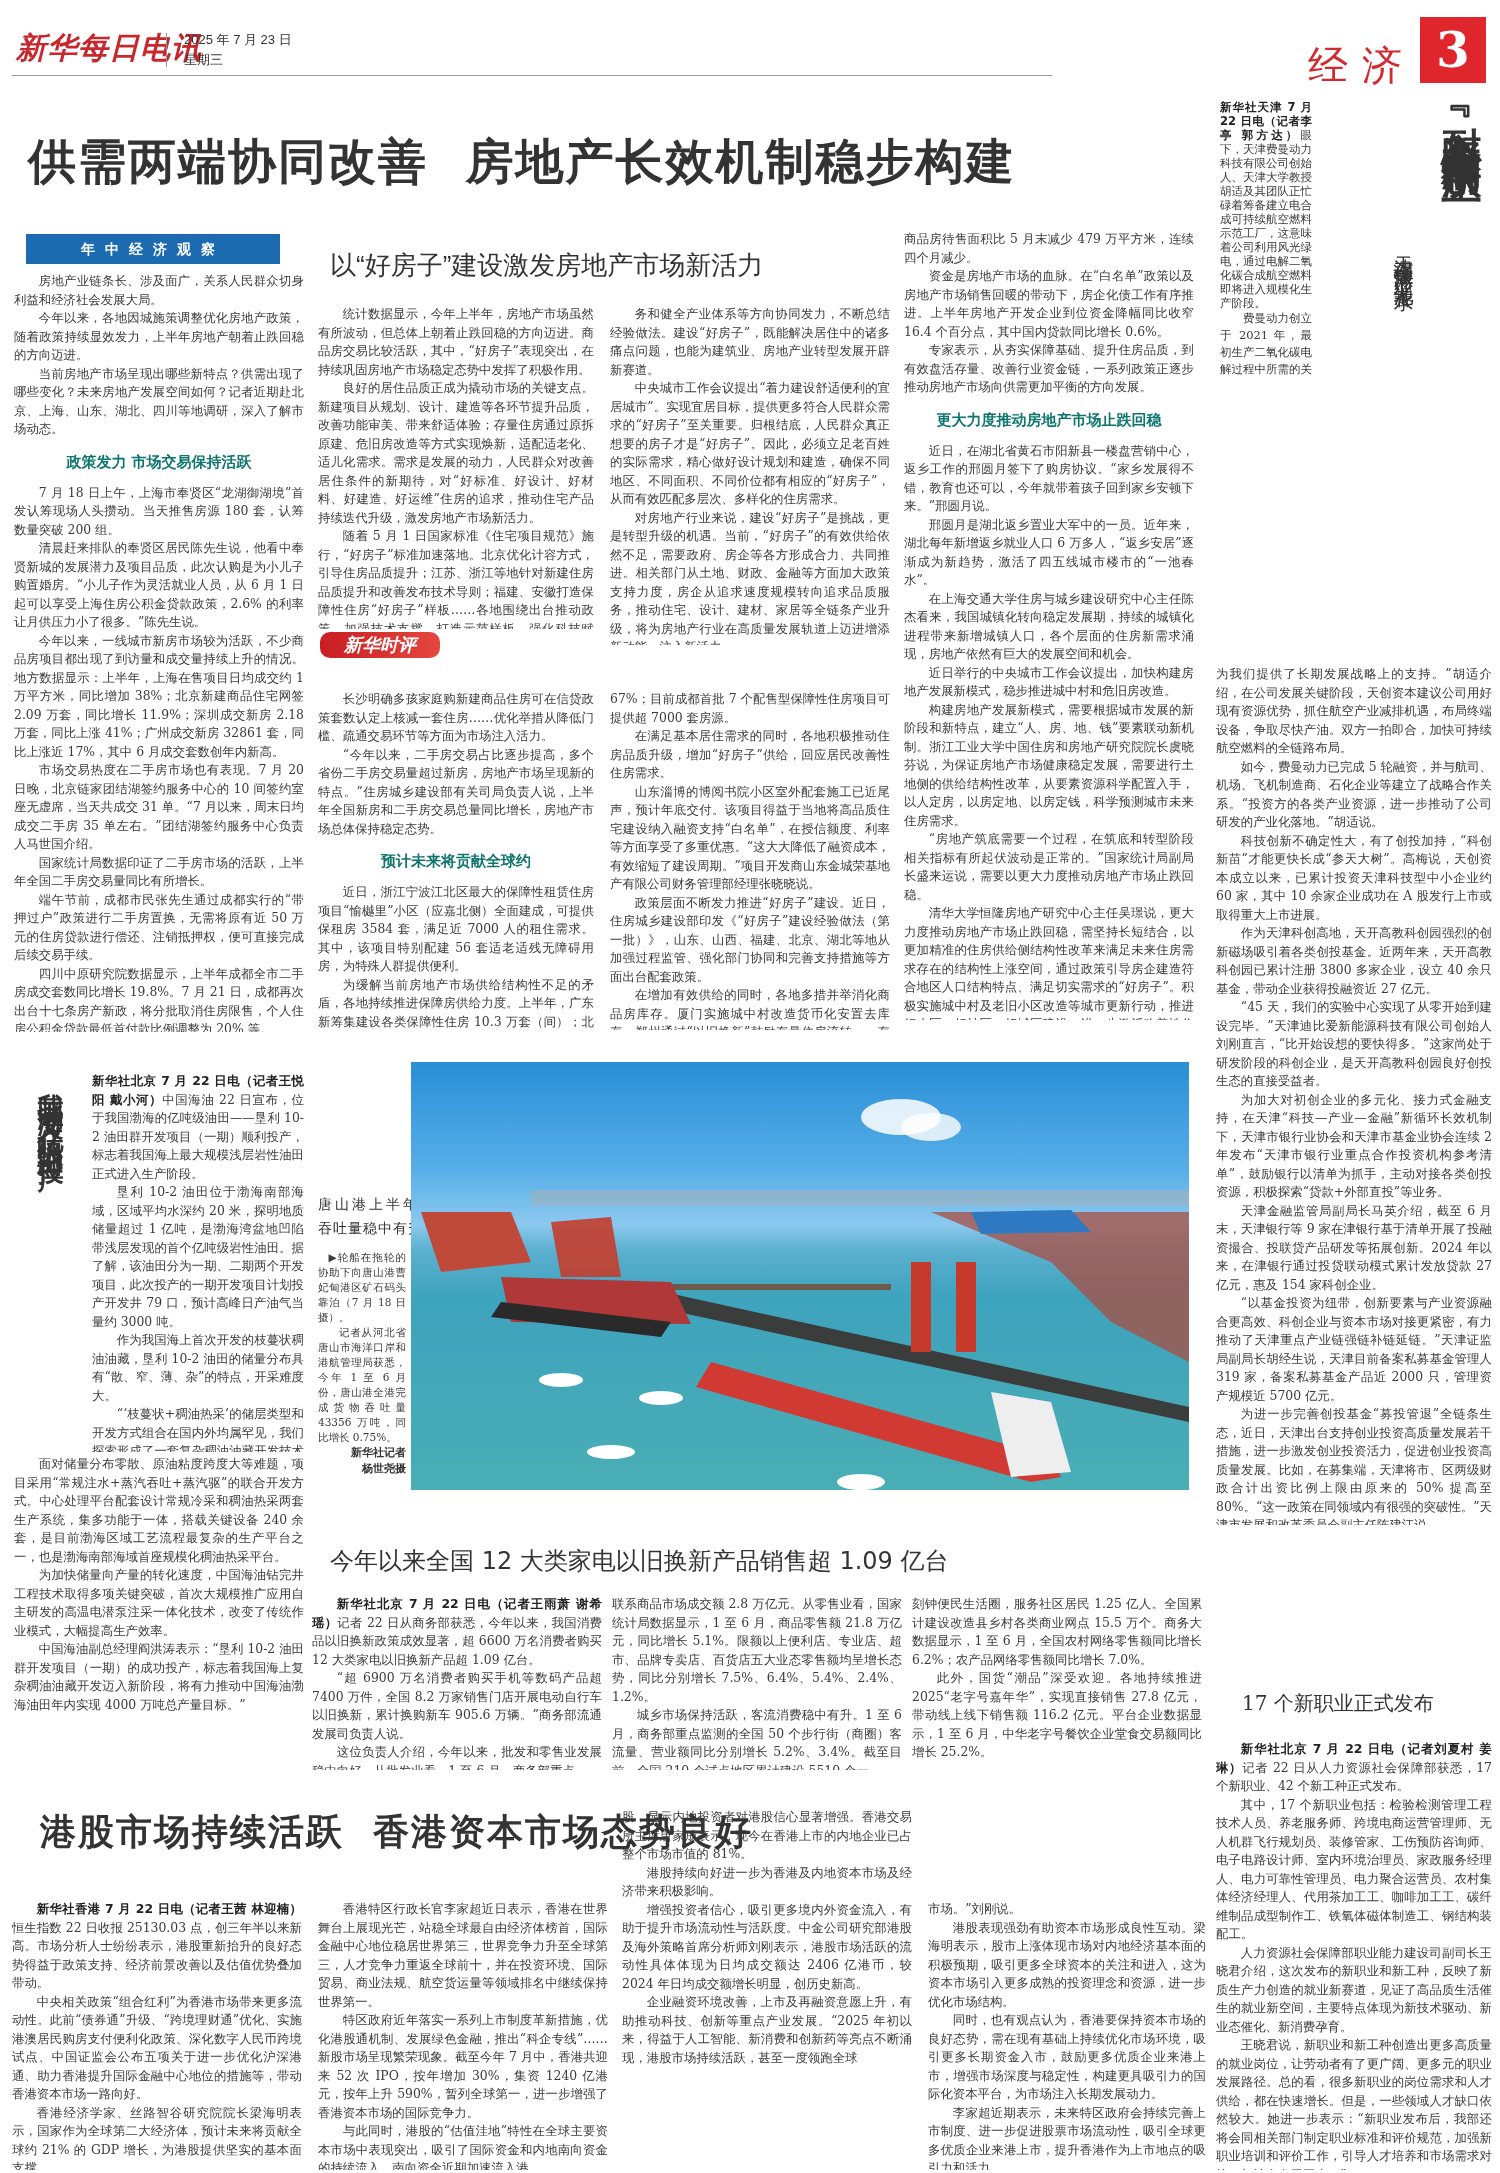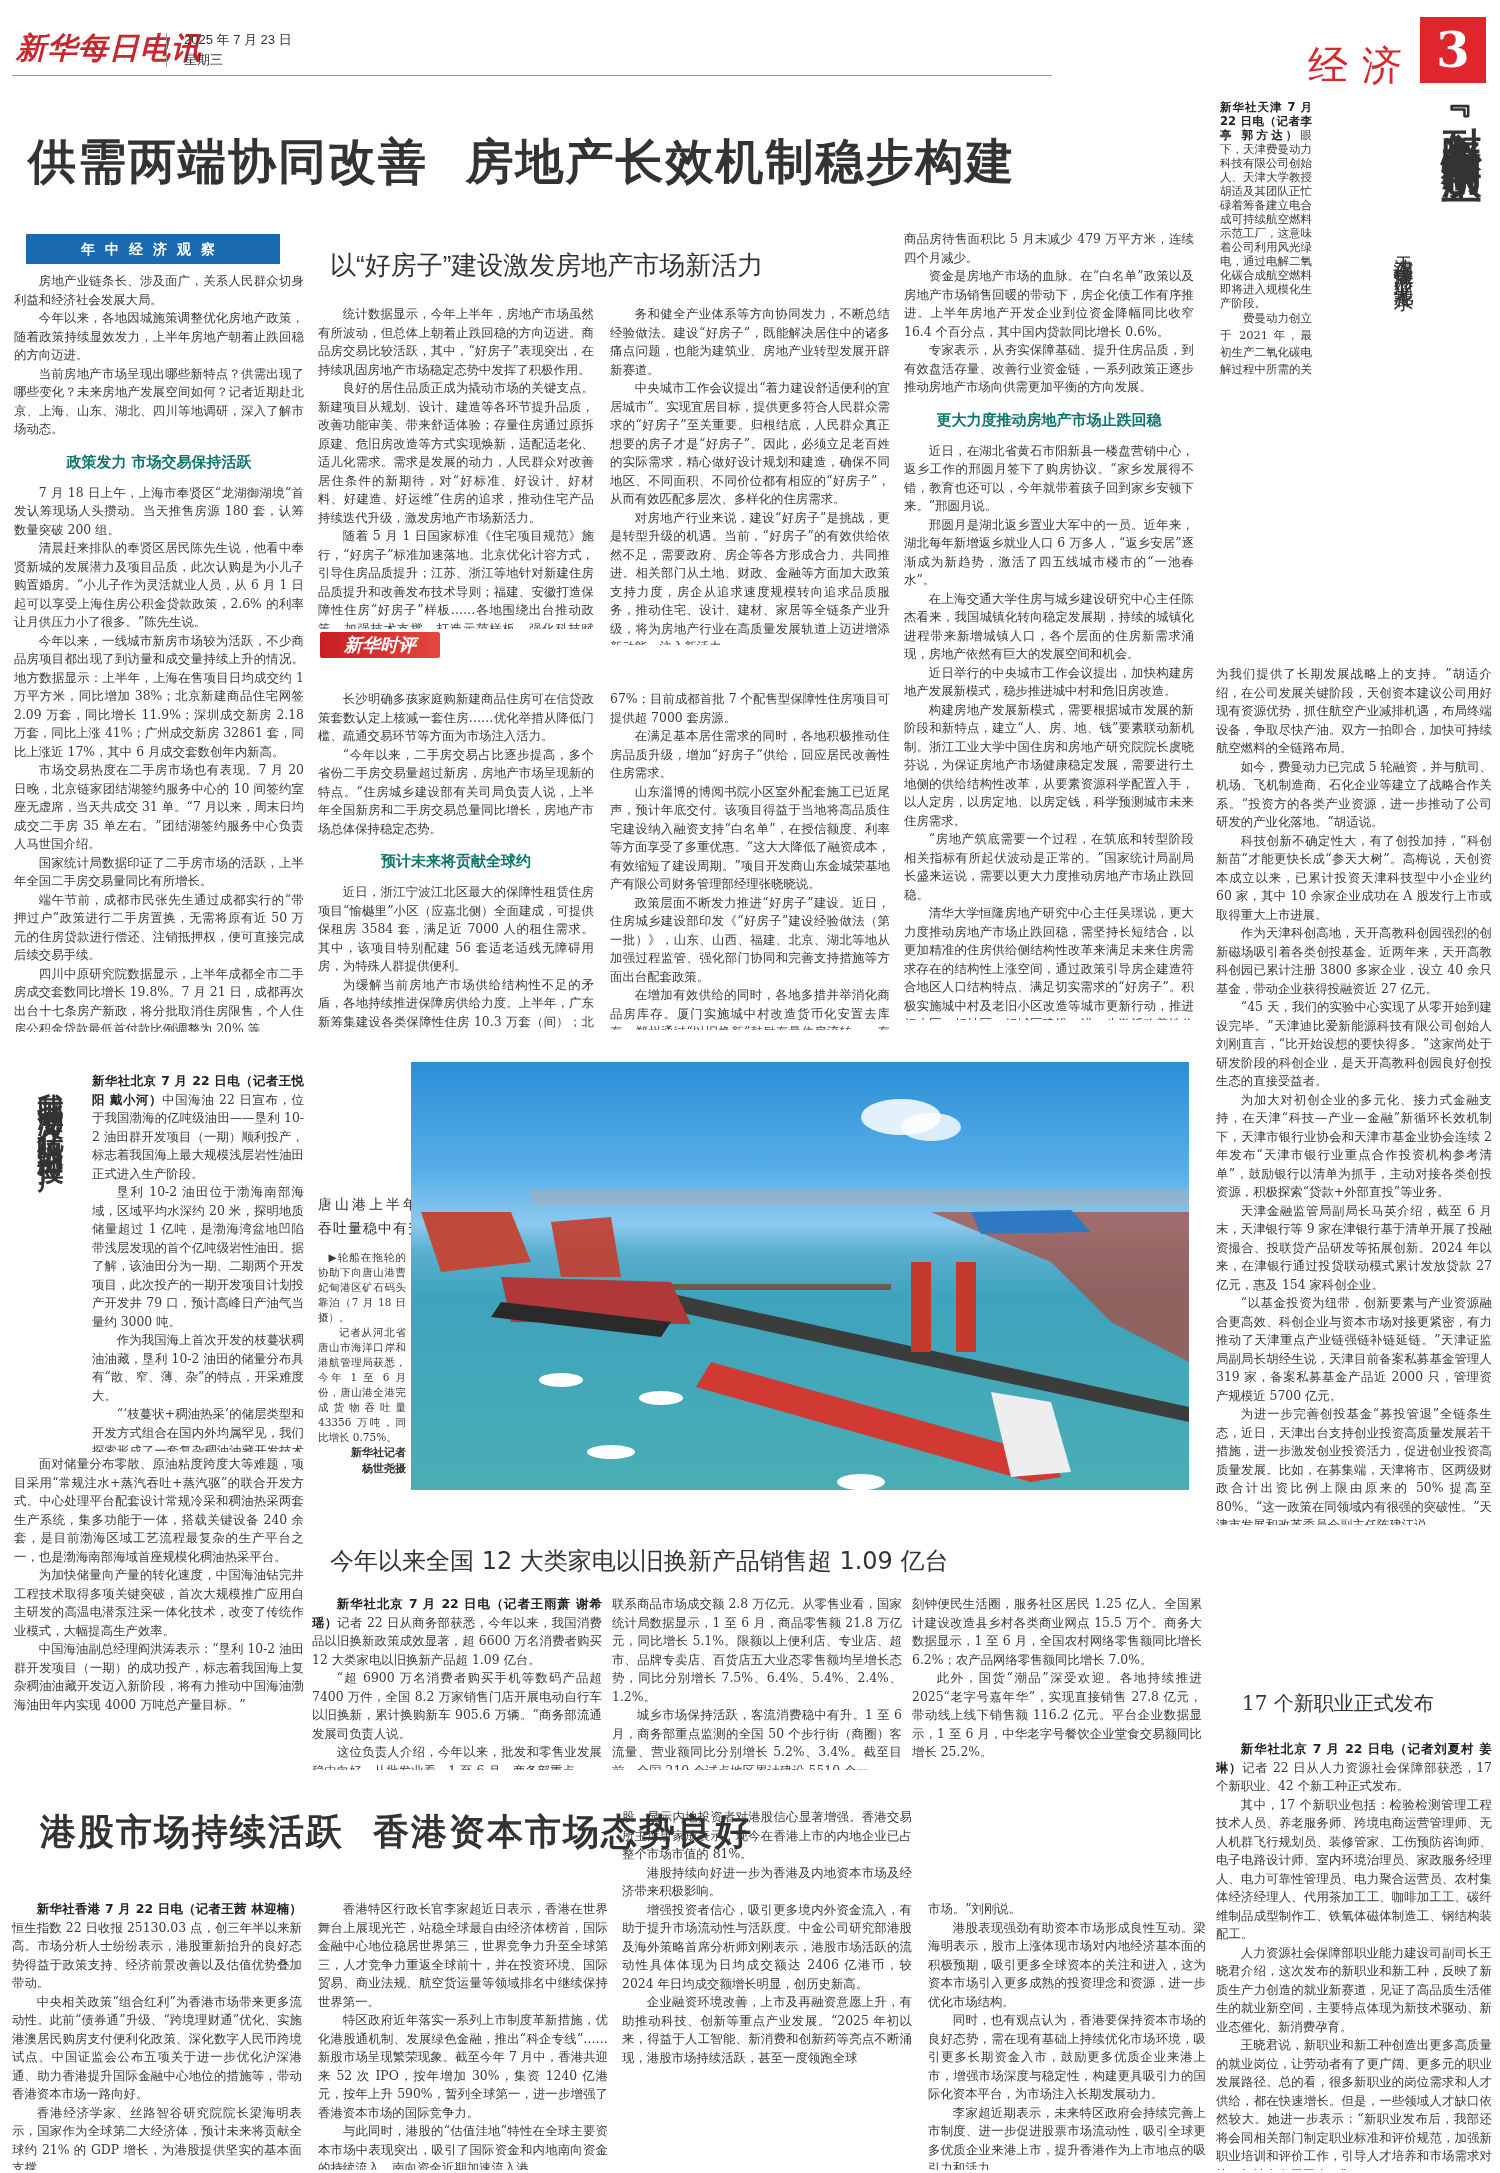--- a/index.html
+++ b/index.html
@@ -13,21 +13,21 @@
 .masthead{left:16px;top:28px;font-size:30px;color:#c8282d;font-weight:bold;font-family:"DejaVu Serif",serif;font-style:italic;letter-spacing:1px}
 .vsep{left:166px;top:33px;width:1px;height:34px;background:#999}
 .date{left:184px;top:30px;font-size:13px;color:#333;font-family:Liberation Sans, sans-serif;line-height:20px}
 .section{left:1308px;top:38px;font-size:40px;color:#d42a2f;font-weight:normal;letter-spacing:14px;font-family:"DejaVu Serif",serif}
 .pagebox{left:1420px;top:17px;width:66px;height:66px;background:#e0262d;color:#fff;font-size:48px;font-weight:bold;text-align:center;line-height:66px;font-family:"DejaVu Serif",serif}
 .h-main{font-family:"DejaVu Sans","Liberation Sans",sans-serif;font-weight:bold;color:#333;letter-spacing:2px}
 .subhead{font-family:"DejaVu Sans",sans-serif;font-weight:bold;font-size:15px;text-align:center;color:#0f766e;margin:14px 0 12px}
 .banner{left:26px;top:234px;width:254px;height:30px;background:#1c6ab0;color:#fff;font-family:"DejaVu Sans",sans-serif;font-weight:bold;font-size:14px;letter-spacing:10px;text-align:center;line-height:30px}
 .vtitle{writing-mode:vertical-rl;font-family:"DejaVu Sans",sans-serif;font-weight:bold;color:#333}
 .photo{left:411px;top:1062px;width:778px;height:428px;overflow:hidden;background:linear-gradient(180deg,#2a8fd6 0%,#57aee8 25%,#8cc9ef 38%,#5bb0cf 44%,#3ea3bd 55%,#4aaeb5 100%)}
-.xhsp{left:320px;top:632px;width:120px;height:26px;background:linear-gradient(90deg,#c91d22,#e5473f);color:#fff;font-size:18px;font-weight:bold;font-style:italic;text-align:center;line-height:26px;font-family:"DejaVu Sans",sans-serif;border-radius:2px}
+.xhsp{left:320px;top:632px;width:120px;height:26px;background:linear-gradient(90deg,#c91d22,#e5473f);color:#fff;font-size:18px;font-weight:bold;font-style:italic;text-align:center;line-height:26px;font-family:"DejaVu Sans",sans-serif;border-radius:10px}
 .credit{text-align:right;font-family:"DejaVu Sans",sans-serif;font-weight:bold;font-size:12.4px;line-height:18px;color:#333}
 </style>
 </head>
 <body>
 
 <div class="abs masthead">新华每日电讯</div>
 <div class="abs vsep"></div>
 <div class="abs date">
   <div>2025 年 7 月 23 日</div>
   <div>星期三</div>

